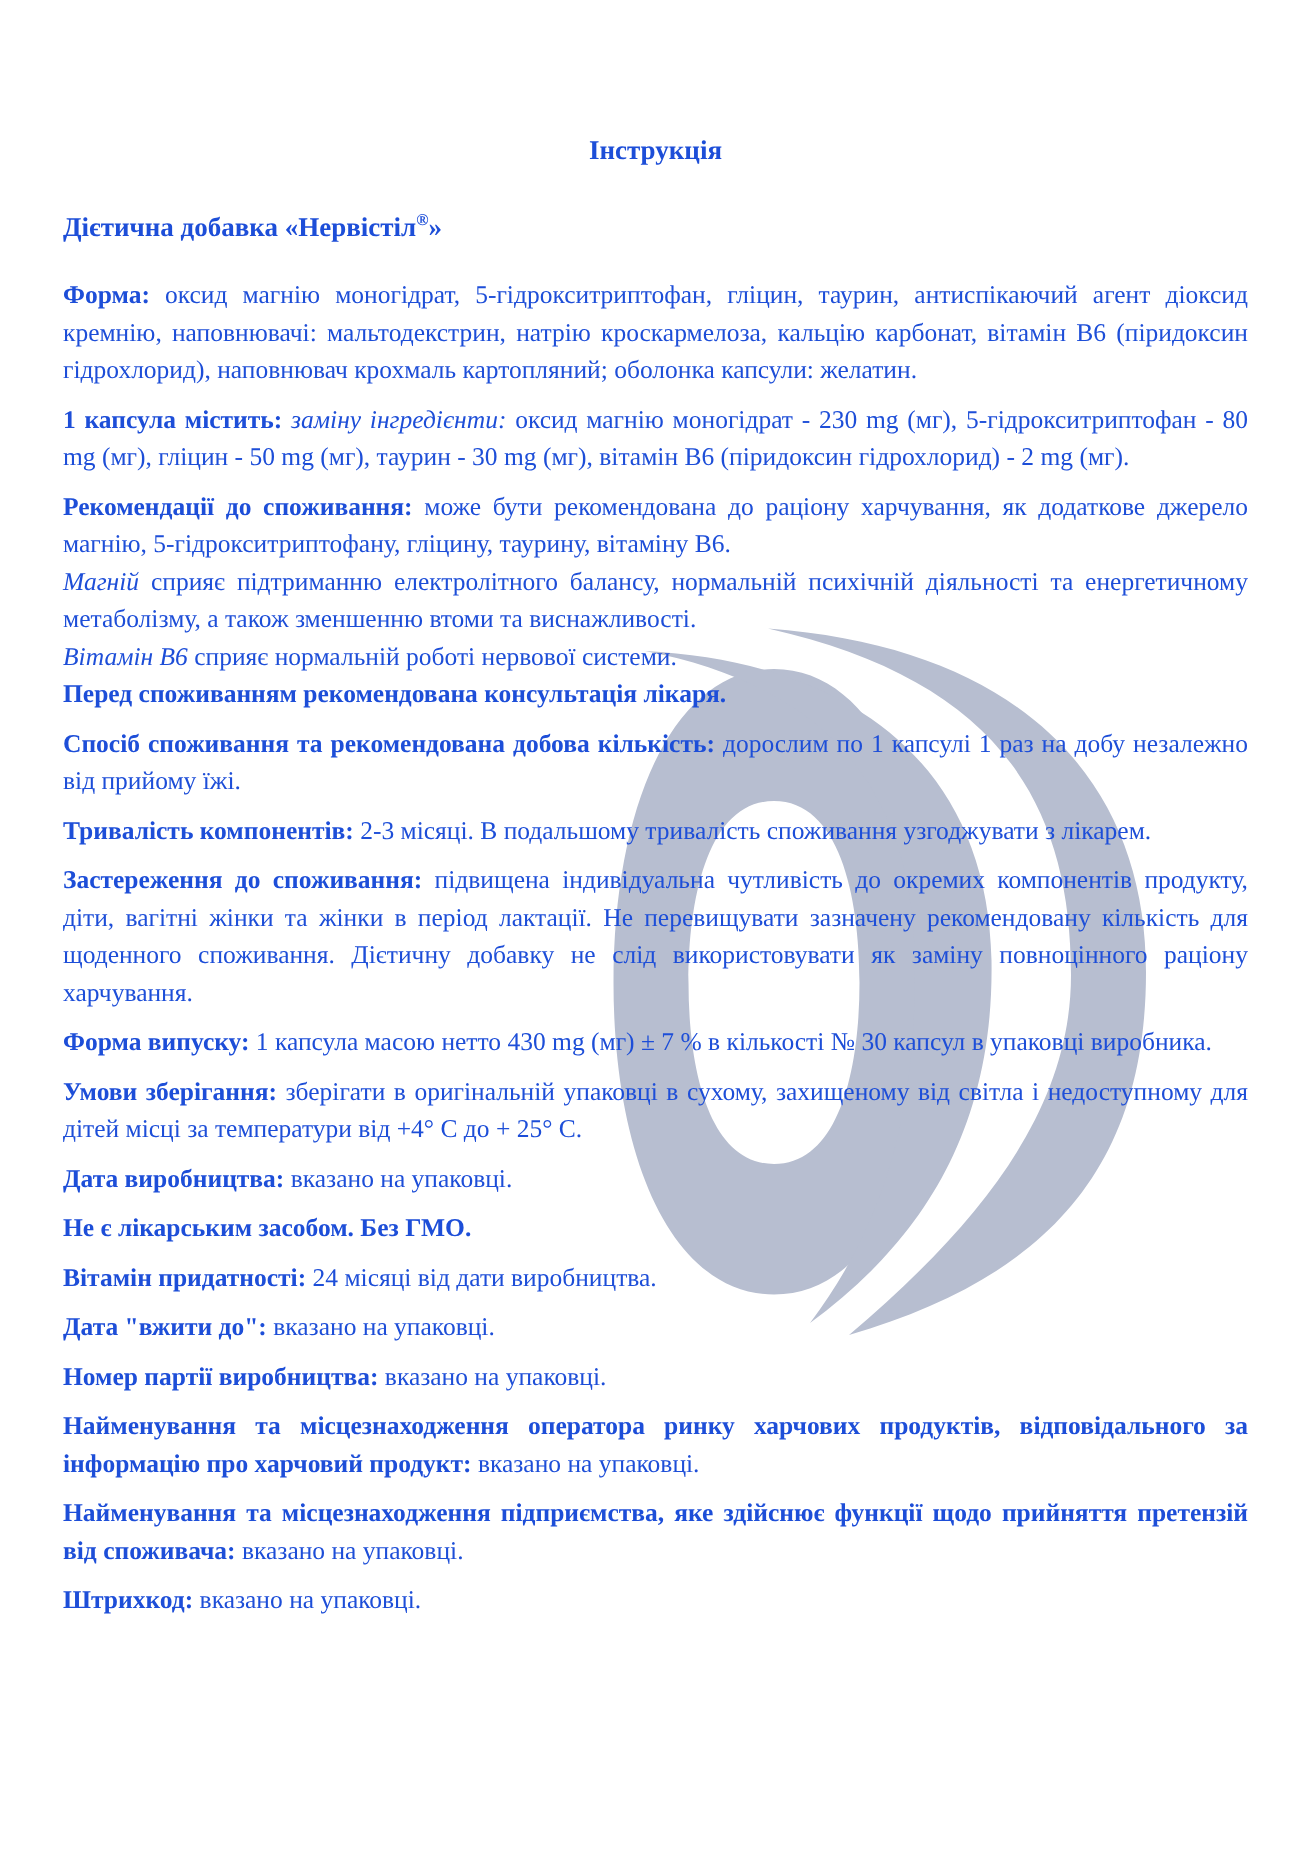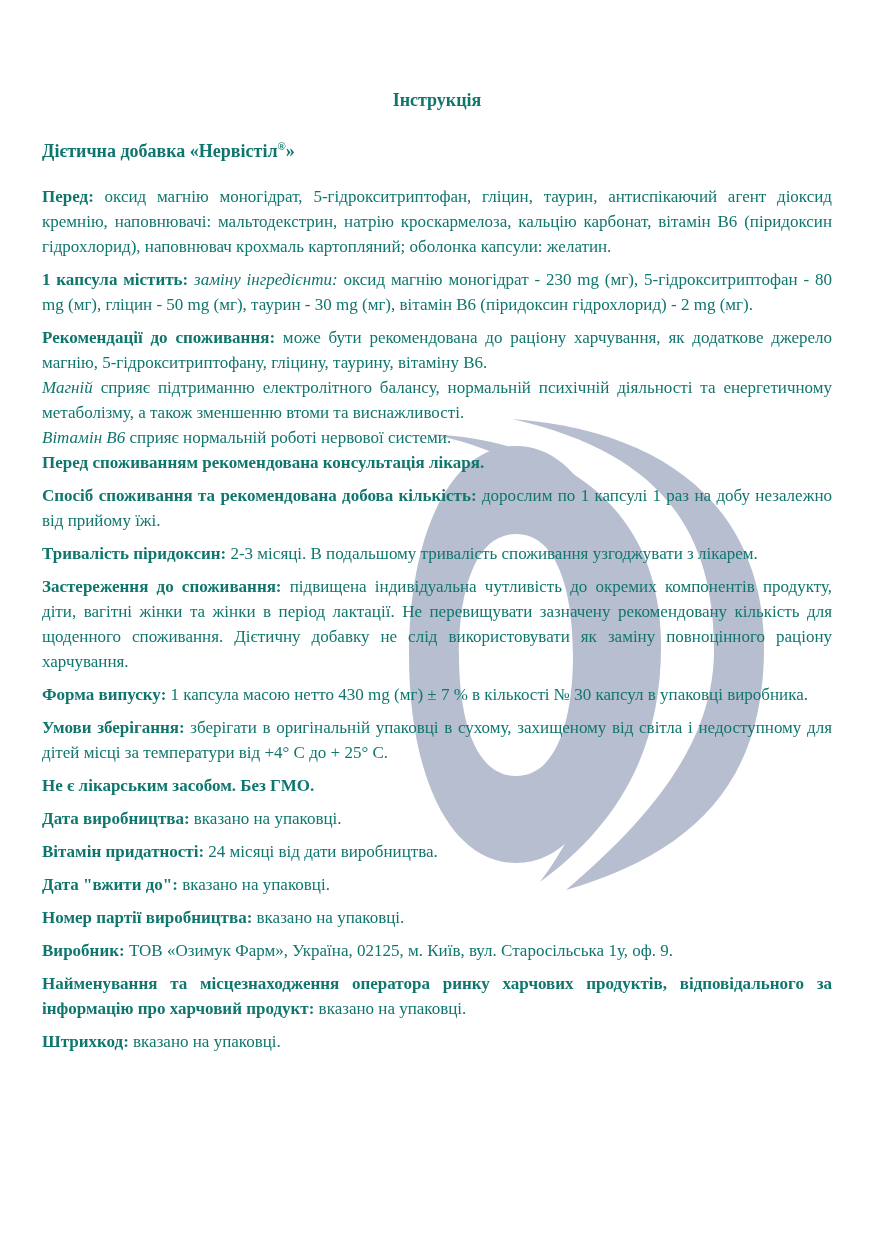--- a/index.html
+++ b/index.html
@@ -3,21 +3,21 @@
 <meta charset="utf-8">
 <style>
   html, body { margin: 0; padding: 0; background: #ffffff; }
   .page {
     position: relative;
     width: 874px;
     height: 1240px;
     background: #ffffff;
     overflow: hidden;
     font-family: "Liberation Serif", serif;
-    color: #0f766e;
+    color: #1d4ed8;
   }
   .watermark {
     position: absolute;
     left: 0; top: 0;
     width: 874px; height: 1240px;
     z-index: 0;
     pointer-events: none;
   }
   .content {
     position: relative;
@@ -72,21 +72,21 @@
 
   <div class="content">
 
     <div class="doc-title">Інструкція</div>
 
     <div class="doc-subtitle">
       <span>Дієтична добавка «Нервістіл</span><sup>®</sup><span>»</span>
     </div>
 
     <p class="para">
-      <b>Перед:</b><span> оксид магнію моногідрат, 5-гідрокситриптофан, гліцин, таурин, антиспікаючий агент діоксид кремнію, наповнювачі: мальтодекстрин, натрію кроскармелоза, кальцію карбонат, вітамін B6 (піридоксин гідрохлорид), наповнювач крохмаль картопляний; оболонка капсули: желатин.</span>
+      <b>Форма:</b><span> оксид магнію моногідрат, 5-гідрокситриптофан, гліцин, таурин, антиспікаючий агент діоксид кремнію, наповнювачі: мальтодекстрин, натрію кроскармелоза, кальцію карбонат, вітамін B6 (піридоксин гідрохлорид), наповнювач крохмаль картопляний; оболонка капсули: желатин.</span>
     </p>
 
     <p class="para">
       <b>1 капсула містить:</b><i> заміну інгредієнти:</i><span> оксид магнію моногідрат - 230 mg (мг), 5-гідрокситриптофан - 80 mg (мг), гліцин - 50 mg (мг), таурин - 30 mg (мг), вітамін B6 (піридоксин гідрохлорид) - 2 mg (мг).</span>
     </p>
 
     <div class="reco-block">
       <p class="para tight">
         <b>Рекомендації до споживання:</b><span> може бути рекомендована до раціону харчування, як додаткове джерело магнію, 5-гідрокситриптофану, гліцину, таурину, вітаміну B6.</span>
       </p>
@@ -97,60 +97,60 @@
         <i>Вітамін B6</i><span> сприяє нормальній роботі нервової системи.</span>
       </p>
       <p class="para tight bold-line">Перед споживанням рекомендована консультація лікаря.</p>
     </div>
 
     <p class="para">
       <b>Спосіб споживання та рекомендована добова кількість:</b><span> дорослим по 1 капсулі 1 раз на добу незалежно від прийому їжі.</span>
     </p>
 
     <p class="para">
-      <b>Тривалість піридоксин:</b><span> 2-3 місяці. В подальшому тривалість споживання узгоджувати з лікарем.</span>
+      <b>Тривалість компонентів:</b><span> 2-3 місяці. В подальшому тривалість споживання узгоджувати з лікарем.</span>
     </p>
 
     <p class="para">
       <b>Застереження до споживання:</b><span> підвищена індивідуальна чутливість до окремих компонентів продукту, діти, вагітні жінки та жінки в період лактації. Не перевищувати зазначену рекомендовану кількість для щоденного споживання. Дієтичну добавку не слід використовувати як заміну повноцінного раціону харчування.</span>
     </p>
 
     <p class="para">
       <b>Форма випуску:</b><span> 1 капсула масою нетто 430 mg (мг) ± 7 % в кількості  № 30 капсул в упаковці виробника.</span>
     </p>
 
     <p class="para">
       <b>Умови зберігання:</b><span> зберігати в оригінальній упаковці в сухому, захищеному від світла і недоступному для дітей місці за температури від +4° C до + 25° C.</span>
     </p>
 
-    <p class="para bold-line">Не є лікарським засобом. Без ГМО.</p>
-
     <p class="para">
       <b>Дата виробництва:</b><span> вказано на упаковці.</span>
     </p>
+
+    <p class="para bold-line">Не є лікарським засобом. Без ГМО.</p>
 
     <p class="para">
       <b>Вітамін придатності:</b><span> 24 місяці від дати виробництва.</span>
     </p>
 
     <p class="para">
       <b>Дата "вжити до":</b><span> вказано на упаковці.</span>
     </p>
 
     <p class="para">
       <b>Номер партії виробництва:</b><span> вказано на упаковці.</span>
     </p>
 
-    <p class="para">
-      <b>Виробник:</b><span> ТОВ «Озимук Фарм», Україна, 02125, м. Київ, вул. Старосільська 1у, оф. 9.</span>
-    </p>
 
     <p class="para">
       <b>Найменування та місцезнаходження оператора ринку харчових продуктів, відповідального за інформацію про харчовий продукт:</b><span> вказано на упаковці.</span>
     </p>
 
+    <p class="para">
+      <b>Найменування та місцезнаходження підприємства, яке здійснює функції щодо прийняття претензій від споживача:</b><span> вказано на упаковці.</span>
+    </p>
 
     <p class="para">
       <b>Штрихкод:</b><span> вказано на упаковці.</span>
     </p>
 
   </div>
 </div>
 
 </body></html>

